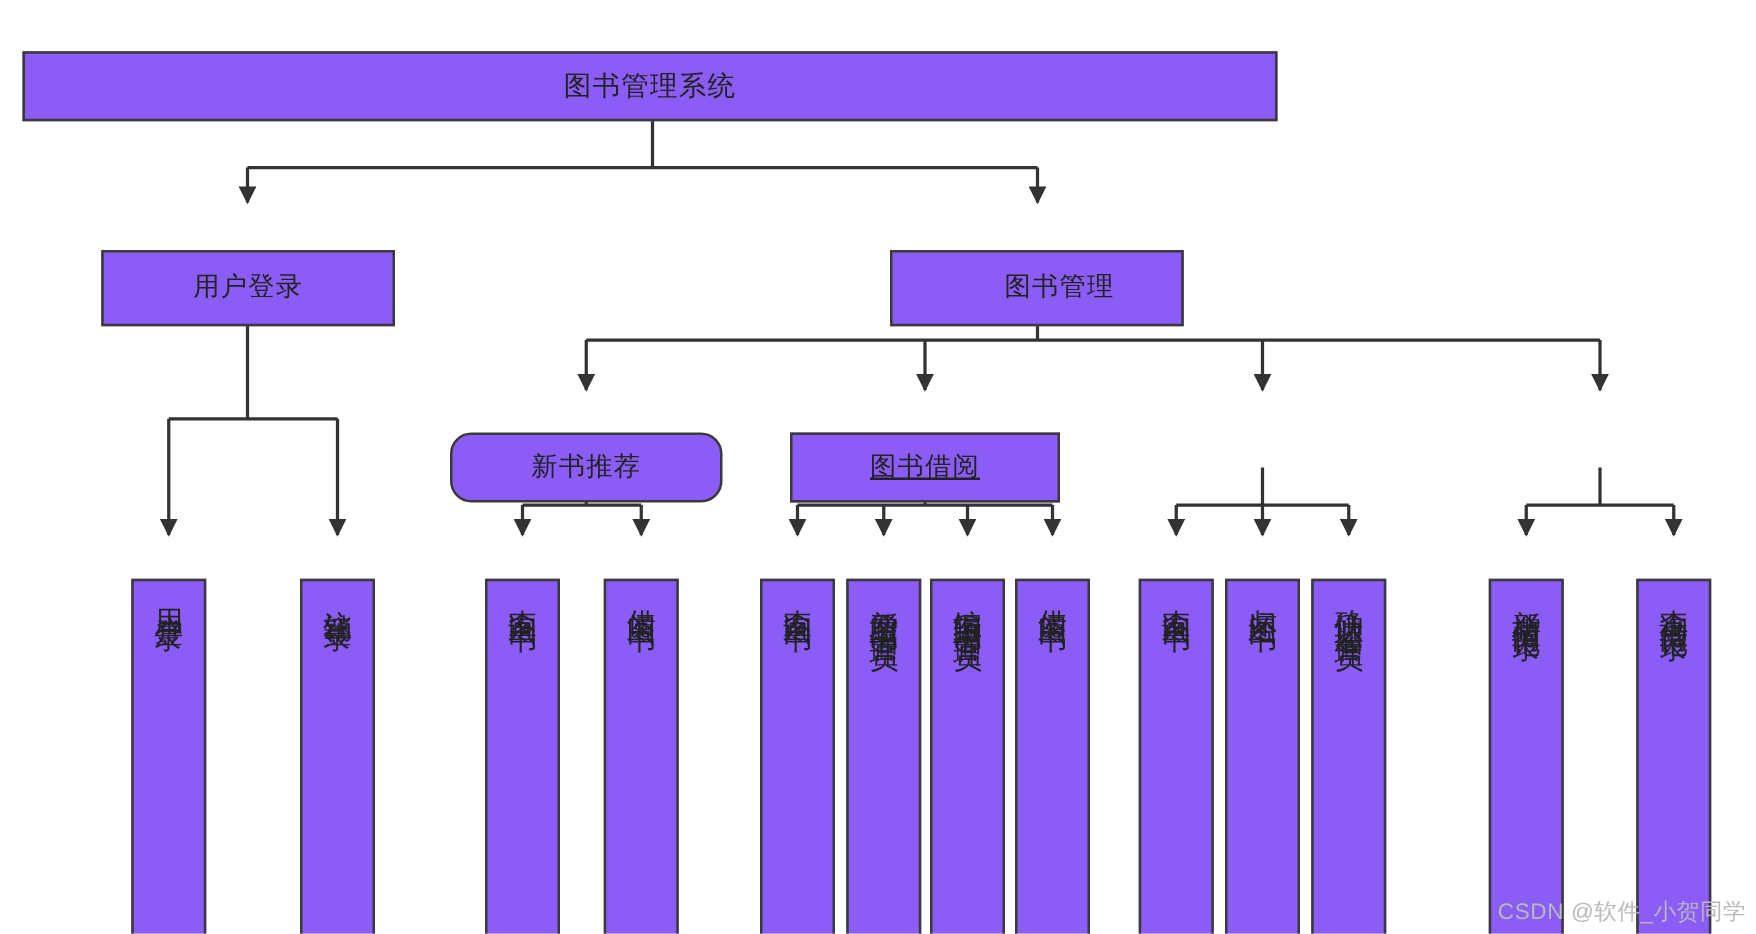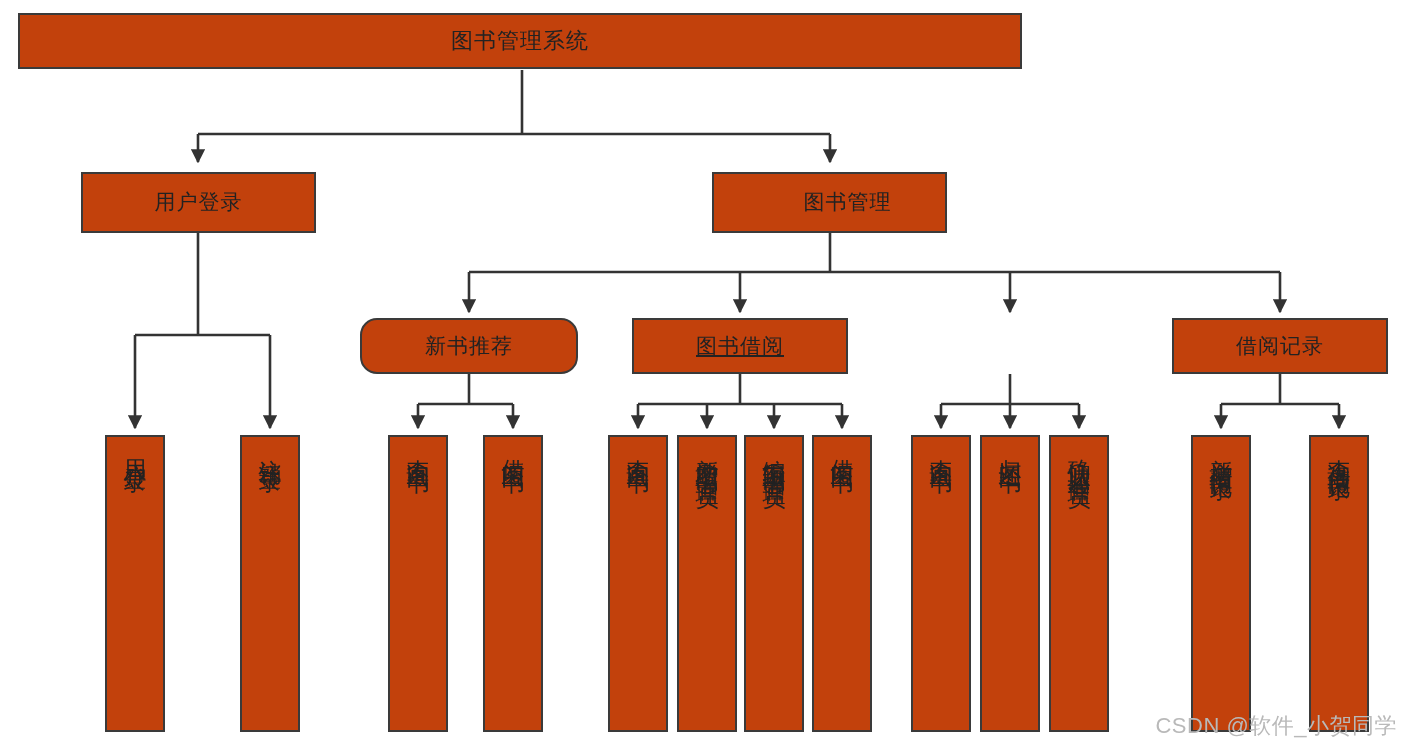--- a/index.html
+++ b/index.html
@@ -16,26 +16,27 @@
   }
   svg#wires{
     position:absolute;
     left:0; top:0;
     width:1405px; height:747px;
     pointer-events:none;
   }
   .node{
     position:absolute;
     box-sizing:border-box;
-    background:#c2410c;
+    background:#8b5cf6;
     border:2px solid #3a3a3a;
     display:flex;
     align-items:center;
     justify-content:center;
     color:#222222;
+    margin-top:28px;
   }
   .node .lbl{
     display:block;
     text-align:center;
     line-height:1.15;
     white-space:nowrap;
   }
   .node.horiz .lbl{
     font-size:21px;
     letter-spacing:1px;
@@ -56,21 +57,21 @@
     font-size:23px;
     line-height:1.0;
     letter-spacing:4px;
     white-space:normal;
     max-height:282px;
   }
   .watermark{
     position:absolute;
     right:8px;
     bottom:6px;
-    font-size:22px;
+    font-size:18px;
     color:#b9b9b9;
     letter-spacing:0.5px;
     white-space:nowrap;
     user-select:none;
     margin-left:12px;
   }
 </style>
 </head>
 <body>
 
@@ -136,23 +137,20 @@
   <div class="node horiz" style="left:712px; top:172px; width:235px; height:61px;padding-left:36px;">
     <span class="lbl">图书管理</span>
   </div>
 
   <div class="node horiz" style="left:360px; top:318px; width:218px; height:56px;border-radius:17px;">
     <span class="lbl">新书推荐</span>
   </div>
   <div class="node horiz" style="left:632px; top:318px; width:216px; height:56px;text-decoration:underline;">
     <span class="lbl">图书借阅</span>
   </div>
-  <div class="node horiz" style="left:1172px; top:318px; width:216px; height:56px;">
-    <span class="lbl">借阅记录</span>
-  </div>
 
   <div class="node vert" style="left:105px; top:435px; width:60px; height:297px;">
     <span class="lbl">用户登录</span>
   </div>
   <div class="node vert" style="left:240px; top:435px; width:60px; height:297px;">
     <span class="lbl">注销登录</span>
   </div>
 
   <div class="node vert" style="left:388px; top:435px; width:60px; height:297px;">
     <span class="lbl">查询图书</span>

